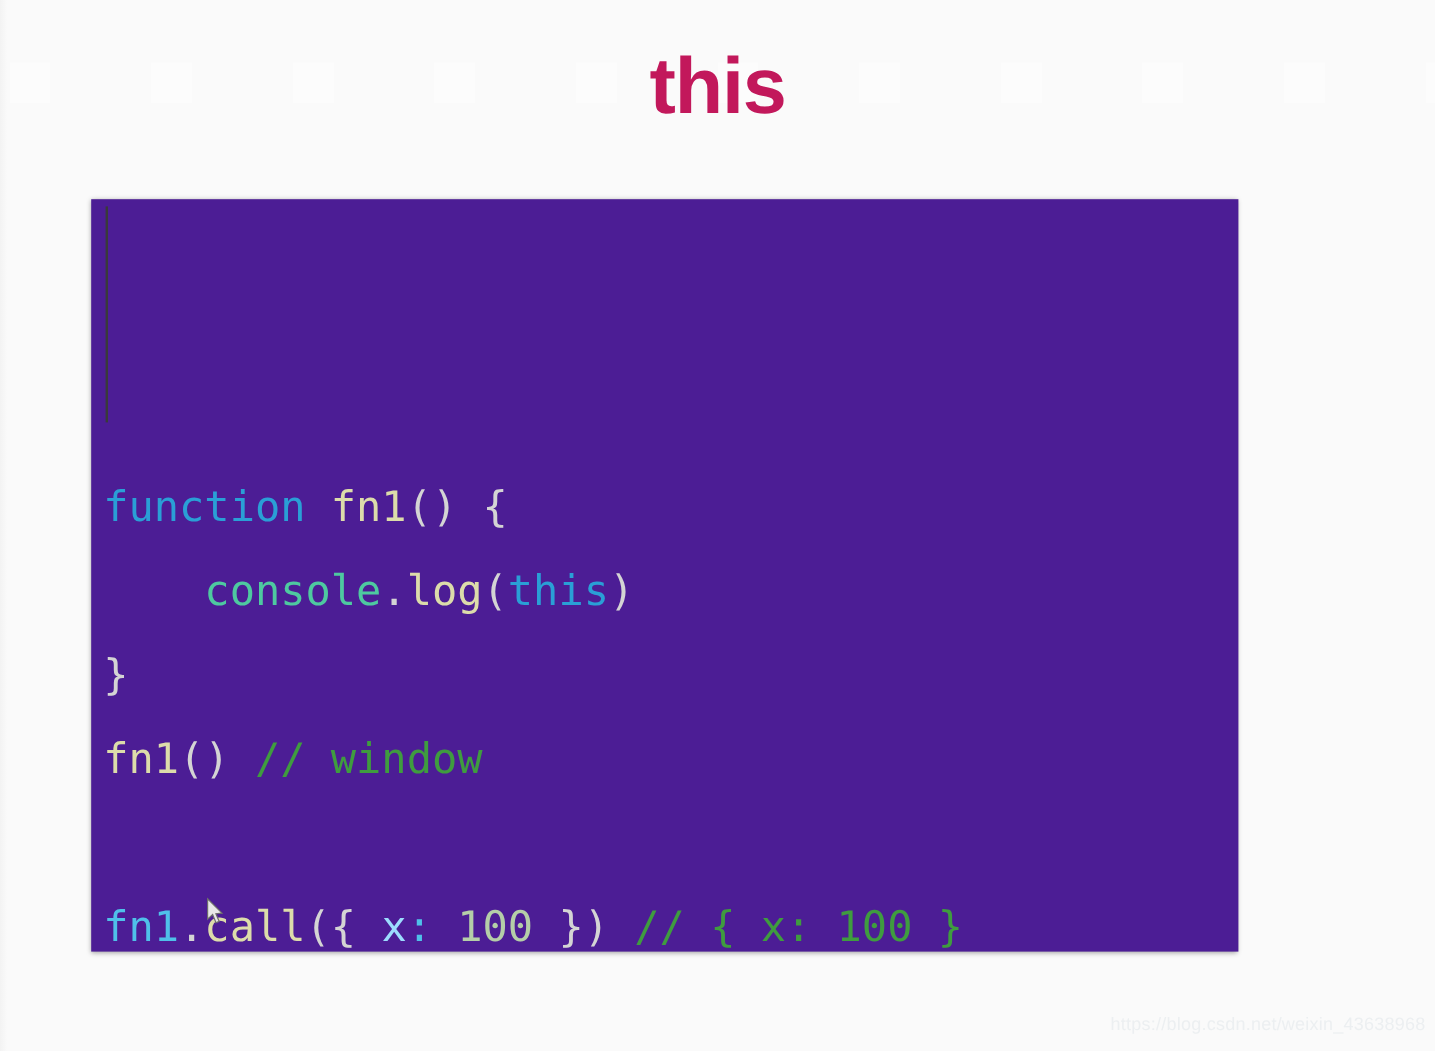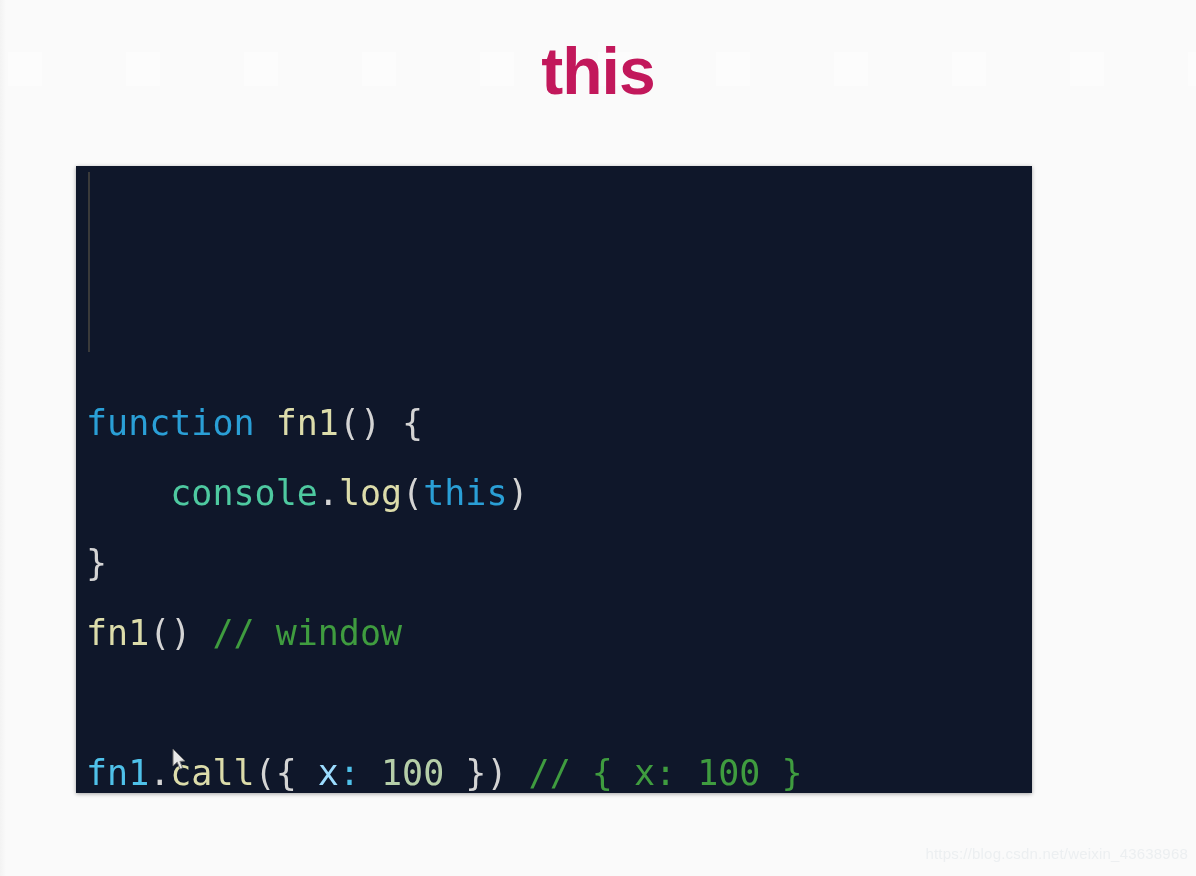--- a/index.html
+++ b/index.html
@@ -59,21 +59,21 @@
     font-family: "Liberation Sans", sans-serif;
   }
 
   
   .code-block {
     position: absolute;
     left: 76px;
     top: 166px;
     width: 956px;
     height: 627px;
-    background: #0f172a;
+    background: #4c1d95;
     box-shadow: 0 1px 4px rgba(0,0,0,0.35);
     overflow: hidden;
   }
   .code-inner {
     position: relative;
     padding: 12px 0 0 10px;
     font-family: "DejaVu Sans Mono", "Liberation Mono", monospace;
     font-size: 35px;
     line-height: 70px;
     white-space: pre;

